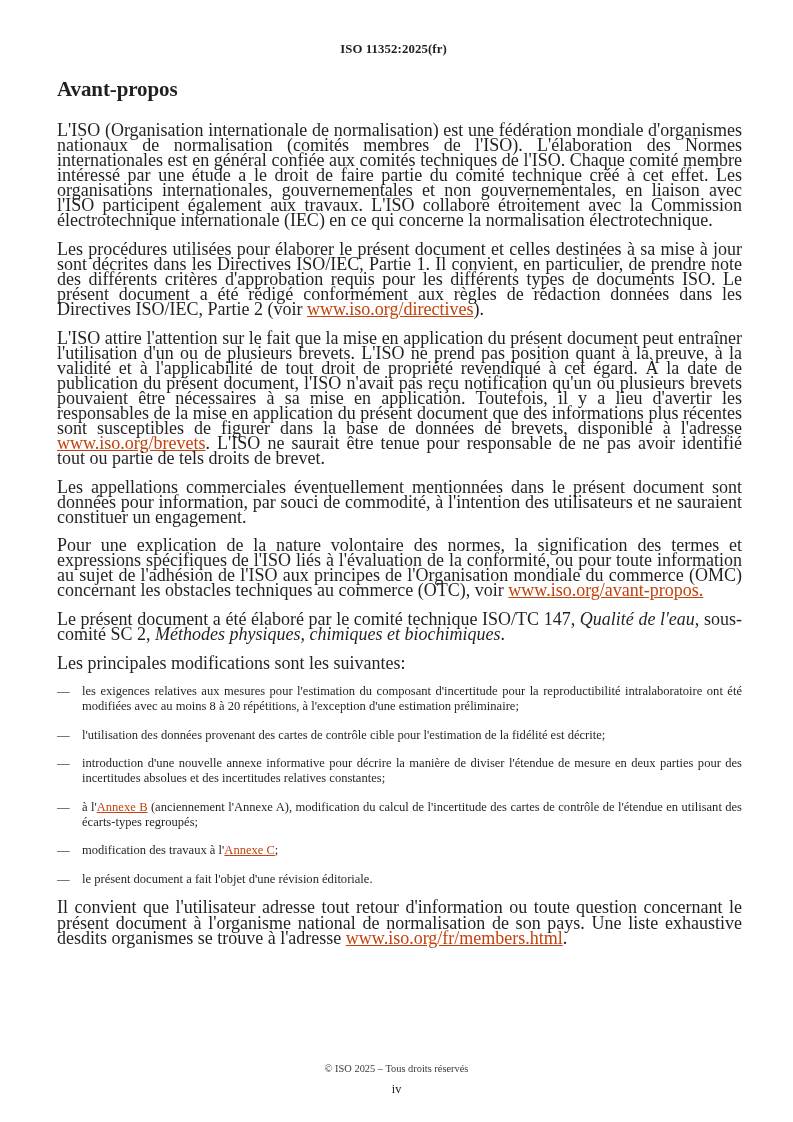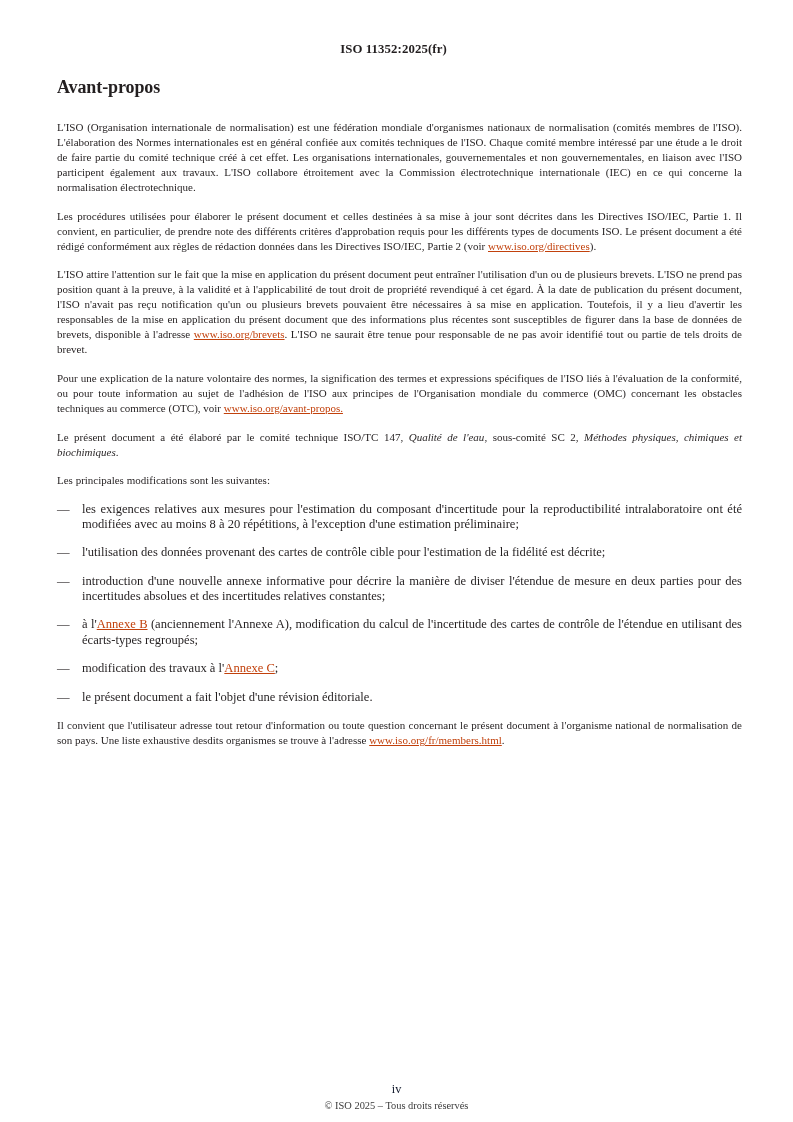--- a/index.html
+++ b/index.html
@@ -39,29 +39,29 @@
 
   
   .content {
     position: absolute;
     top: 78px;
     left: 57px;
     width: 685px;
   }
 
   h1.section-title {
-    font-size: 18px;
+    font-size: 21px;
     font-weight: bold;
     margin: 0 0 22px 0;
     letter-spacing: -0.1px;
     line-height: 1.1;
   }
 
   p.body-par {
-    font-size: 11px;
+    font-size: 18px;
     line-height: 15.05px;
     text-align: justify;
     margin: 0 0 13.5px 0;
     hyphens: none;
   }
   p.body-par:last-child { margin-bottom: 12px; }
 
   
   ul.dash-list {
     list-style: none;
@@ -88,21 +88,21 @@
     color: #c2410c;
     text-decoration: underline;
     text-underline-offset: 1px;
   }
 
   em.it { font-style: italic; }
 
   
   .footer-copyright {
     position: absolute;
-    top: 1100px;
+    top: 1063px;
     left: 0;
     width: 793px;
     text-align: center;
     font-size: 10.4px;
     color: #3a3a3a;
   }
   .footer-folio {
     position: absolute;
     top: 1082px;
     left: 0;
@@ -128,20 +128,23 @@
     </p>
 
     <p class="body-par">
       <span>Les procédures utilisées pour élaborer le présent document et celles destinées à sa mise à jour sont décrites dans les Directives ISO/IEC, Partie 1. Il convient, en particulier, de prendre note des différents critères d'approbation requis pour les différents types de documents ISO. Le présent document a été rédigé conformément aux règles de rédaction données dans les Directives ISO/IEC, Partie 2 (voir </span><a class="doc-link" href="#">www.iso.org/directives</a><span>).</span>
     </p>
 
     <p class="body-par">
       <span>L'ISO attire l'attention sur le fait que la mise en application du présent document peut entraîner l'utilisation d'un ou de plusieurs brevets. L'ISO ne prend pas position quant à la preuve, à la validité et à l'applicabilité de tout droit de propriété revendiqué à cet égard. À la date de publication du présent document, l'ISO n'avait pas reçu notification qu'un ou plusieurs brevets pouvaient être nécessaires à sa mise en application. Toutefois, il y a lieu d'avertir les responsables de la mise en application du présent document que des informations plus récentes sont susceptibles de figurer dans la base de données de brevets, disponible à l'adresse </span><a class="doc-link" href="#">www.iso.org/brevets</a><span>. L'ISO ne saurait être tenue pour responsable de ne pas avoir identifié tout ou partie de tels droits de brevet.</span>
     </p>
 
+    <p class="body-par">
+      <span>Les appellations commerciales éventuellement mentionnées dans le présent document sont données pour information, par souci de commodité, à l'intention des utilisateurs et ne sauraient constituer un engagement.</span>
+    </p>
 
     <p class="body-par">
       <span>Pour une explication de la nature volontaire des normes, la signification des termes et expressions spécifiques de l'ISO liés à l'évaluation de la conformité, ou pour toute information au sujet de l'adhésion de l'ISO aux principes de l'Organisation mondiale du commerce (OMC) concernant les obstacles techniques au commerce (OTC), voir </span><a class="doc-link" href="#">www.iso.org/avant-propos.</a>
     </p>
 
     <p class="body-par">
       <span>Le présent document a été élaboré par le comité technique ISO/TC 147, </span><em class="it">Qualité de l'eau</em><span>, sous-comité SC 2, </span><em class="it">Méthodes physiques, chimiques et biochimiques</em><span>.</span>
     </p>
 
 

